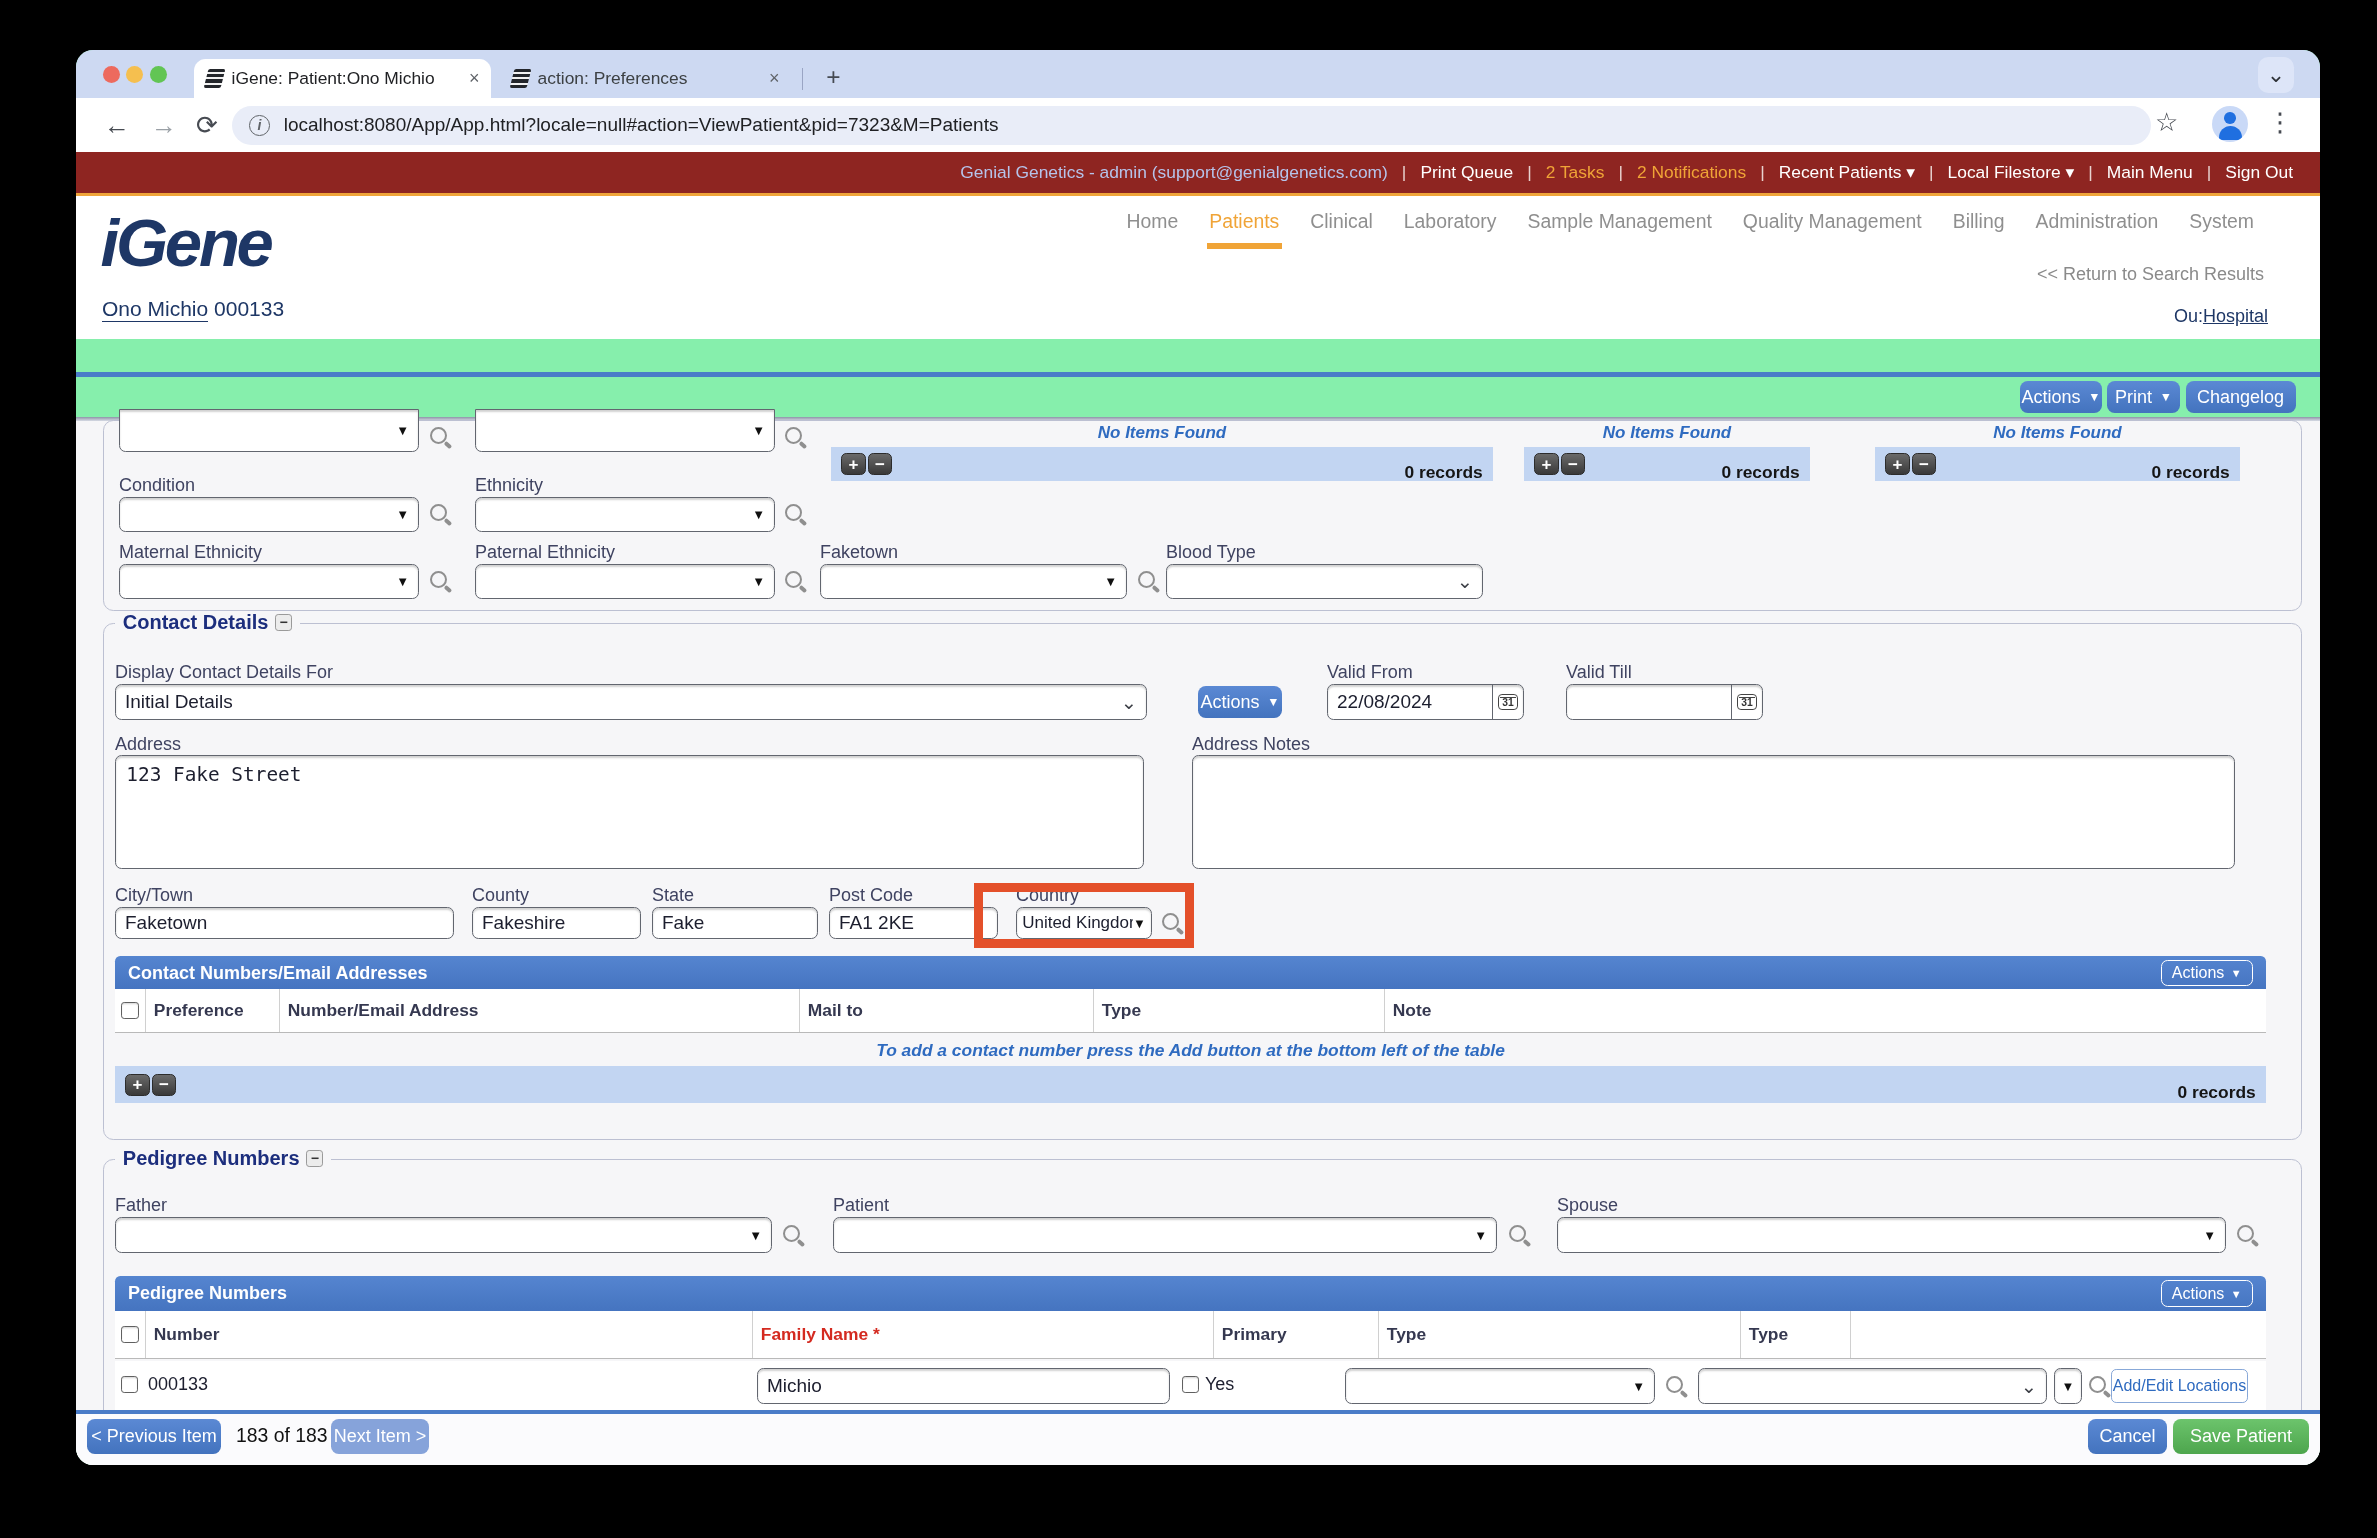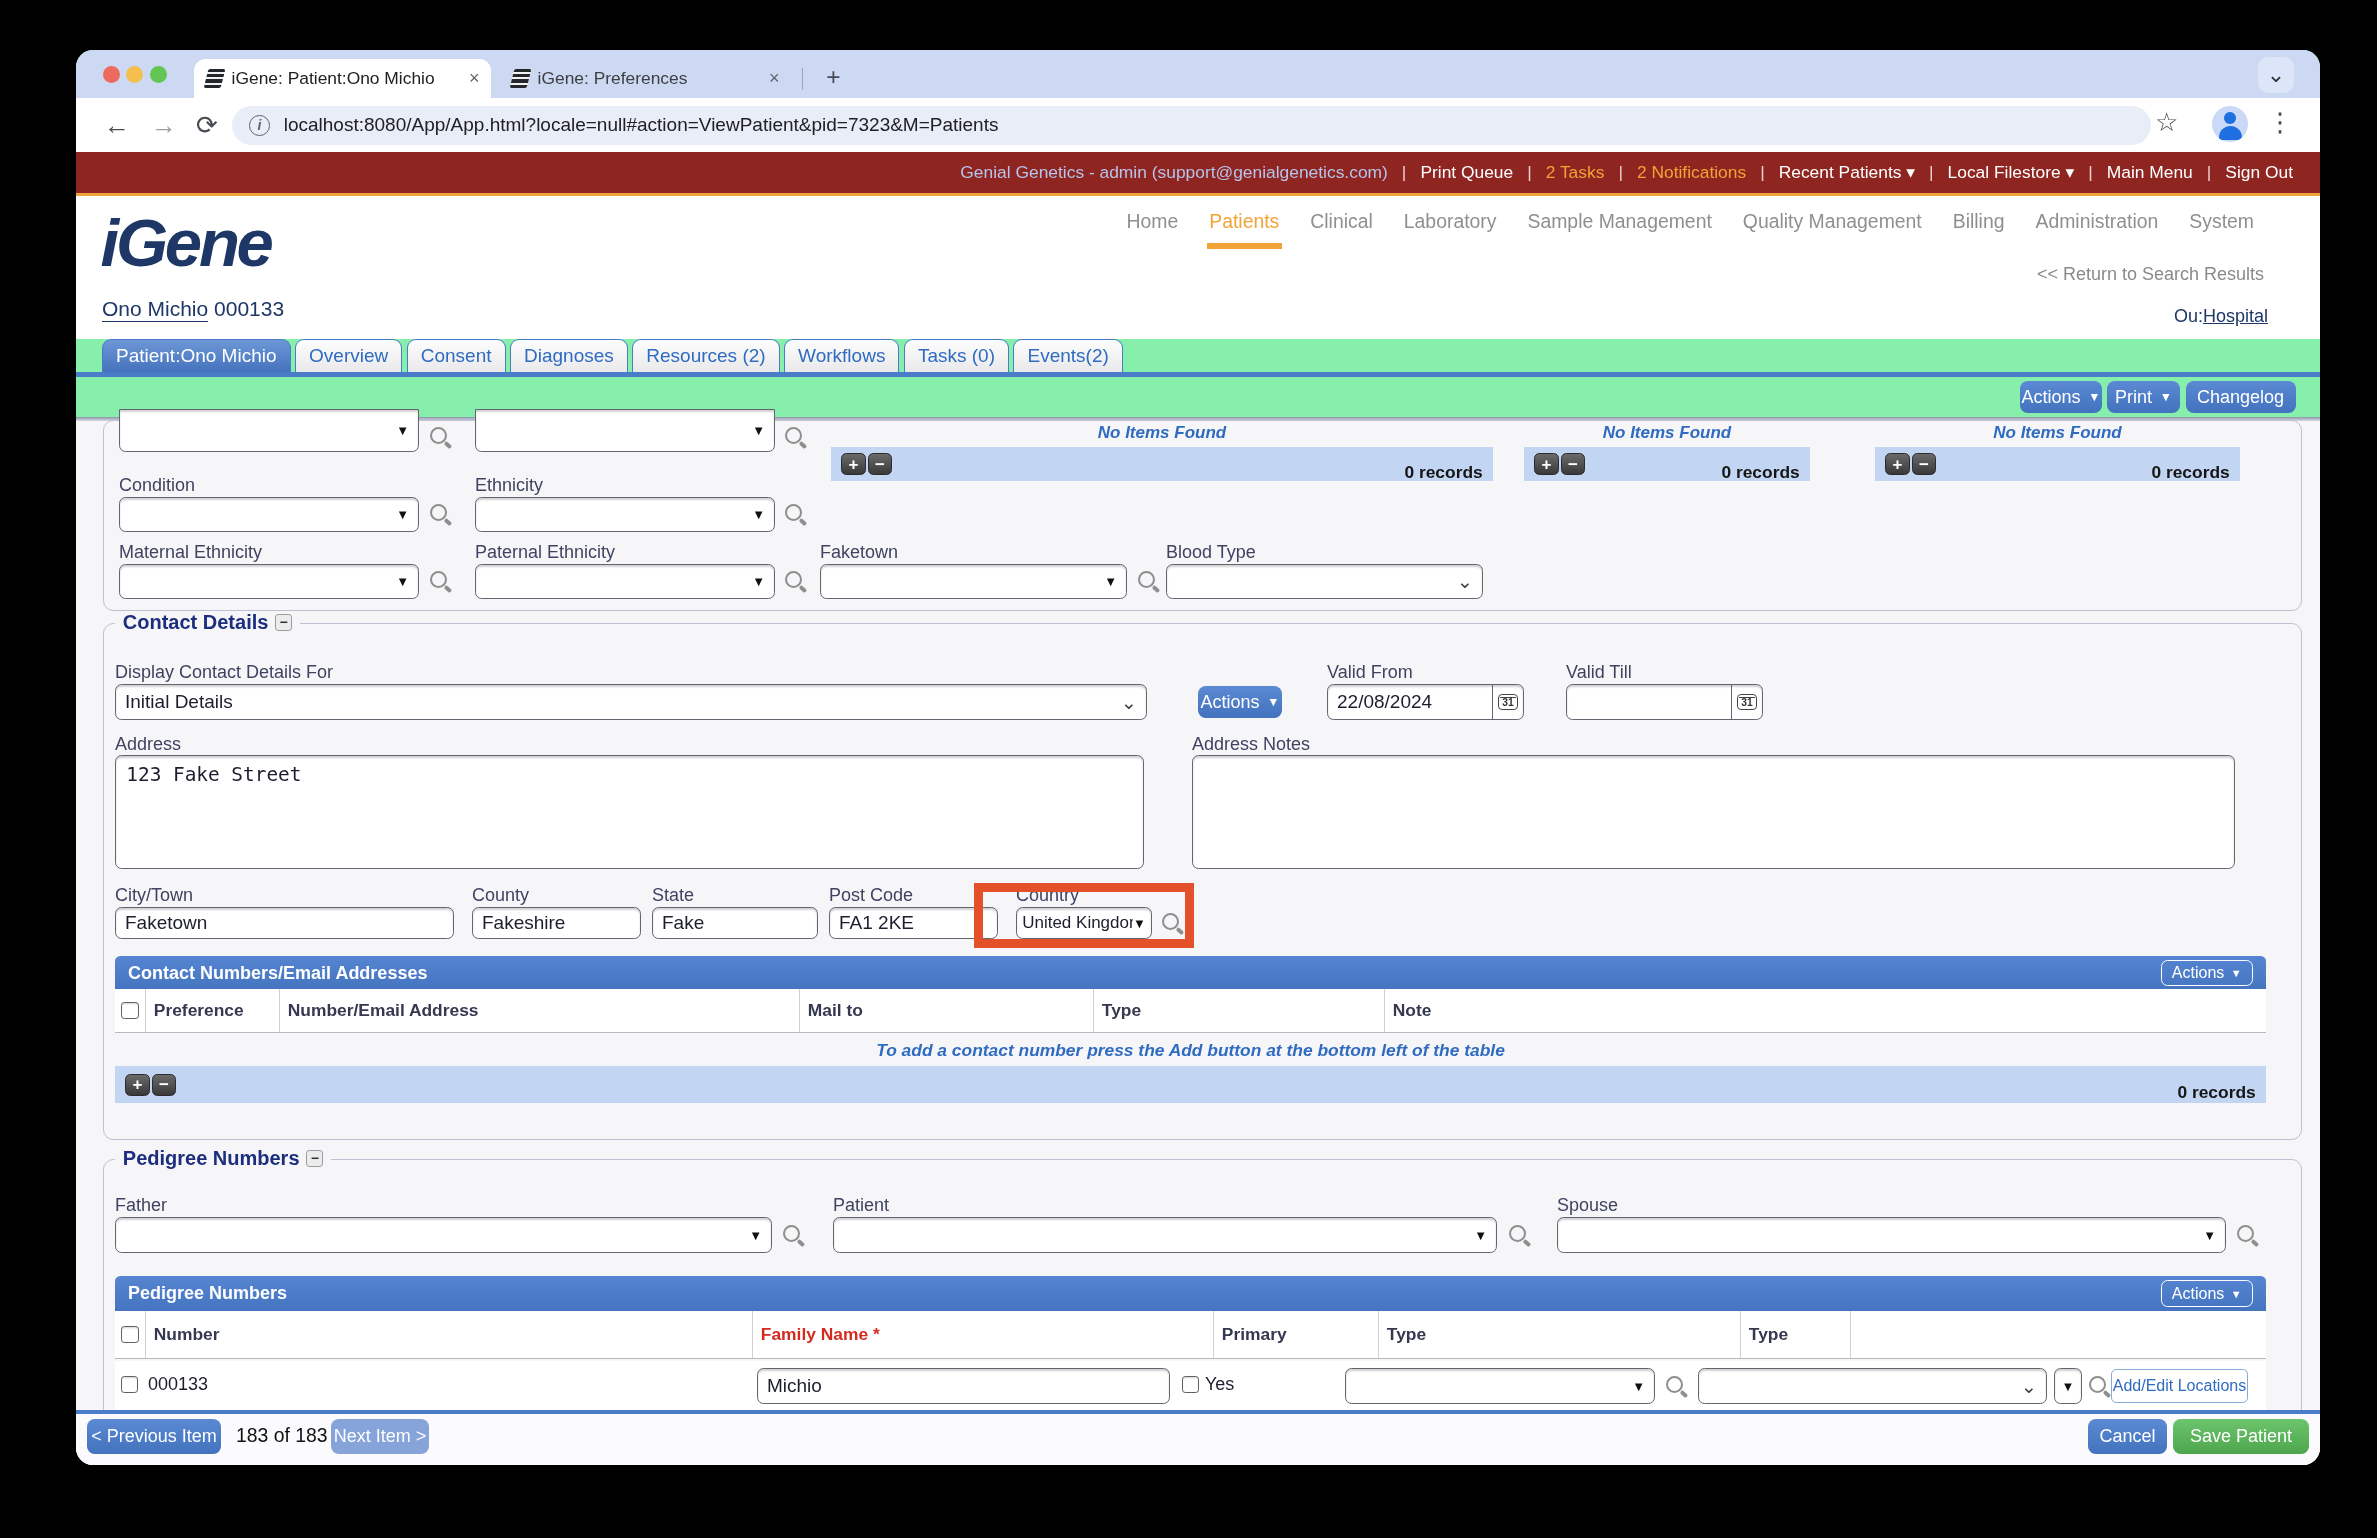--- a/index.html
+++ b/index.html
@@ -136,21 +136,21 @@
     <div class="tl red"></div>
     <div class="tl yellow"></div>
     <div class="tl green"></div>
     <div class="btab active" style="left:118px;width:297px;">
       <span class="favicon"></span>
       <span class="title">iGene: Patient:Ono Michio</span>
       <span class="x">×</span>
     </div>
     <div class="btab" style="left:424px;width:291px;">
       <span class="favicon"></span>
-      <span class="title">iGene: Preferences</span>
+      <span class="title">action: Preferences</span>
       <span class="x">×</span>
     </div>
     <div class="tabdiv"></div>
     <div class="newtab">+</div>
     <div class="tabchev">⌄</div>
   </div>
 
   <div class="addressbar">
     <div class="navbtn" style="left:28px;">←</div>
     <div class="navbtn fwd" style="left:75px;">→</div>
@@ -201,30 +201,20 @@
     <div class="returnlink">&lt;&lt; Return to Search Results</div>
     <div class="pname">
       <span class="nm">Ono Michio</span>
       <span>000133</span>
     </div>
     <div class="ou">
       <span>Ou:</span><span class="link">Hospital</span>
     </div>
   </div>
 
-  <div class="ptabs">
-    <span class="ptab active">Patient:Ono Michio</span>
-    <span class="ptab">Overview</span>
-    <span class="ptab">Consent</span>
-    <span class="ptab">Diagnoses</span>
-    <span class="ptab">Resources (2)</span>
-    <span class="ptab">Workflows</span>
-    <span class="ptab">Tasks (0)</span>
-    <span class="ptab">Events(2)</span>
-  </div>
   <div class="blueline"></div>
 
   <div class="btn" style="right:218px;top:331px;width:82px;">
     <span>Actions</span>
       <span class="arr">▼</span>
   </div>
   <div class="btn" style="right:140px;top:331px;width:73px;">
     <span>Print</span>
       <span class="arr">▼</span>
   </div>

